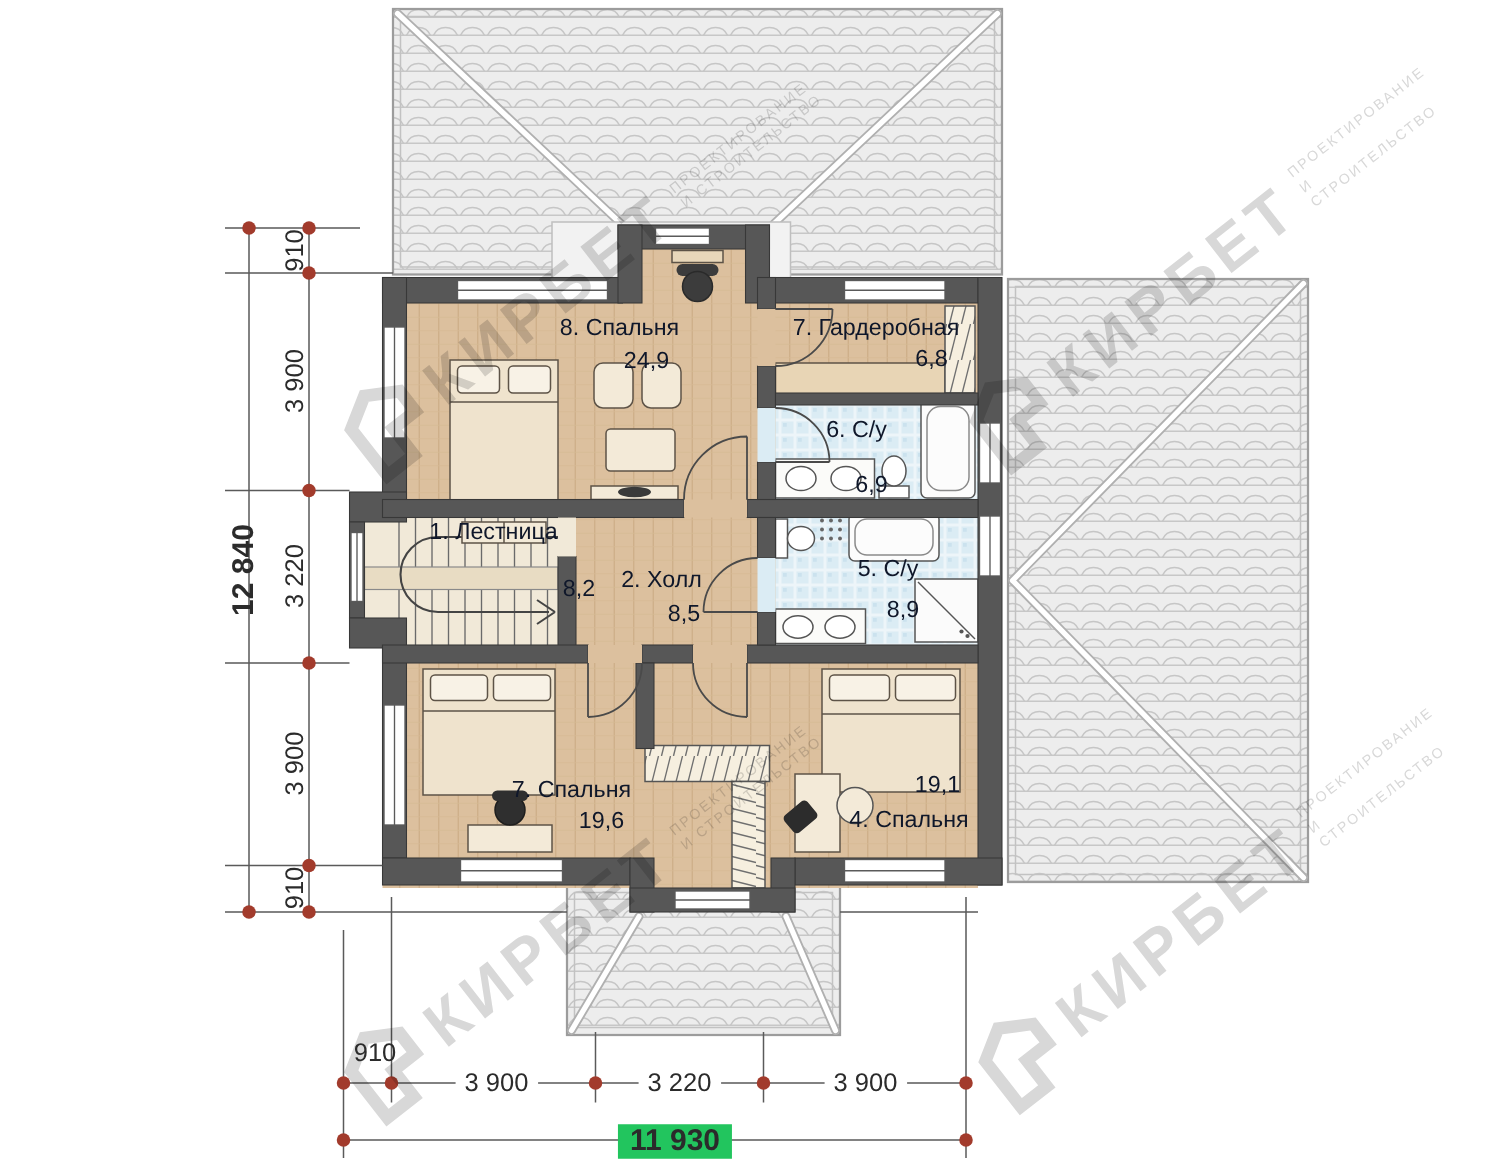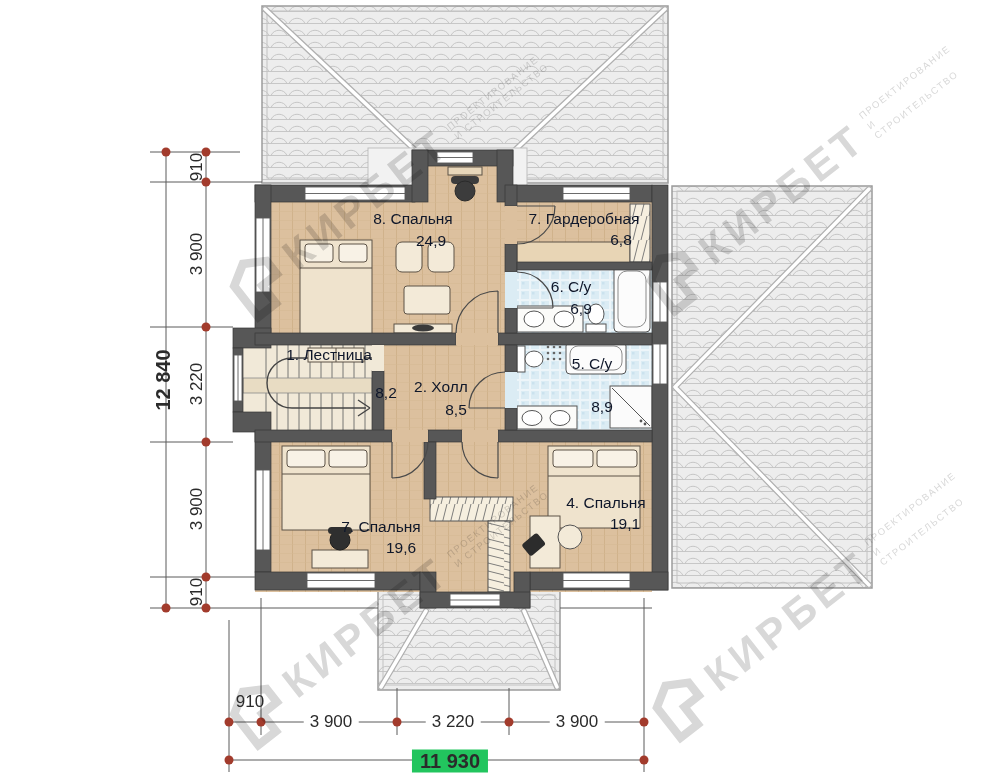--- a/index.html
+++ b/index.html
@@ -336,30 +336,30 @@
     <div>ПРОЕКТИРОВАНИЕ</div>
     <div>И СТРОИТЕЛЬСТВО</div>
   </div>
 </div>
 
 <span class="lbl" style="left:413px;top:219px;">8. Спальня</span>
 <span class="lbl" style="left:431px;top:241px;">24,9</span>
 <span class="lbl" style="left:584px;top:219px;">7. Гардеробная</span>
 <span class="lbl" style="left:621px;top:240px;">6,8</span>
 <span class="lbl" style="left:571px;top:287px;">6. С/у</span>
-<span class="lbl" style="left:581px;top:309px;">6,9</span>
+<span class="lbl" style="left:581px;top:324px;">6,9</span>
 <span class="lbl" style="left:311px;top:355px;padding-left:36px;">1. Лестница</span>
 <span class="lbl" style="left:338px;top:393px;margin-left:48px;">8,2</span>
 <span class="lbl" style="left:441px;top:387px;">2. Холл</span>
 <span class="lbl" style="left:456px;top:410px;">8,5</span>
-<span class="lbl" style="left:592px;top:364px;">5. С/у</span>
+<span class="lbl" style="left:592px;top:380px;">5. С/у</span>
 <span class="lbl" style="left:602px;top:407px;">8,9</span>
 <span class="lbl" style="left:381px;top:527px;">7. Спальня</span>
 <span class="lbl" style="left:401px;top:548px;">19,6</span>
-<span class="lbl" style="left:606px;top:503px;">4. Спальня</span>
+<span class="lbl" style="left:606px;top:547px;">4. Спальня</span>
 <span class="lbl" style="left:625px;top:524px;text-align:center;">19,1</span>
 
 <span class="dim rot" style="left:197px;top:167px;">910</span>
 <span class="dim rot" style="left:197px;top:254px;">3 900</span>
 <span class="dim rot" style="left:197px;top:384px;">3 220</span>
 <span class="dim rot" style="left:197px;top:509px;">3 900</span>
 <span class="dim rot" style="left:197px;top:592px;">910</span>
 <span class="dim rot total" style="left:163px;top:380px;">12 840</span>
 <span class="dim" style="left:250px;top:702px;">910</span>
 <span class="dim" style="left:331px;top:722px;background:#fff;padding:0 6px;">3 900</span>

